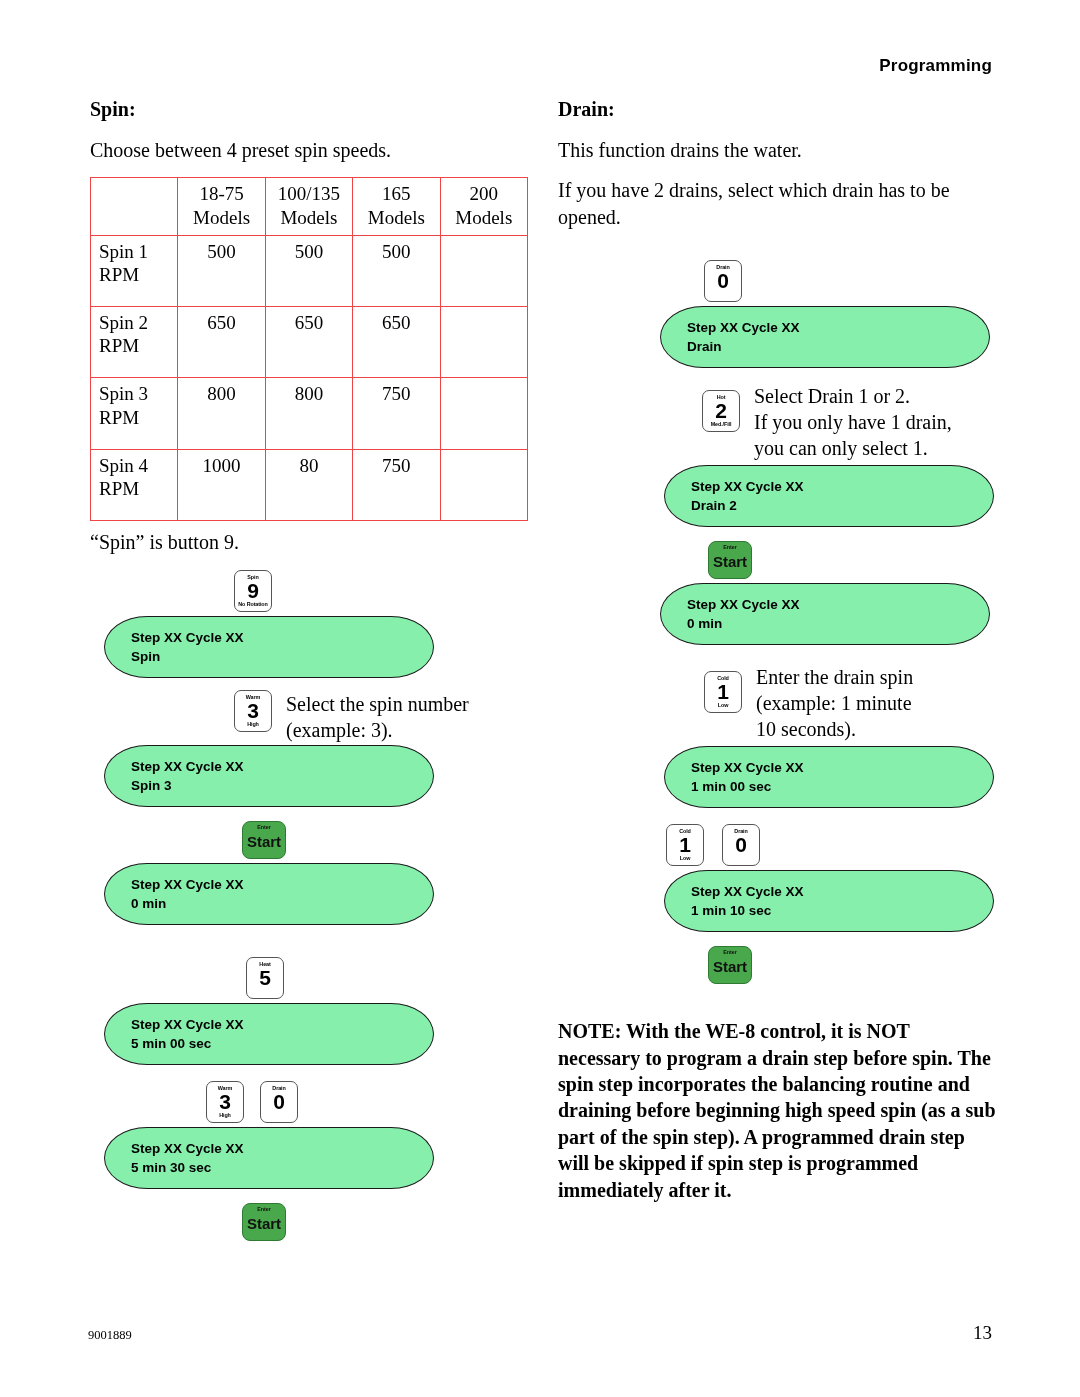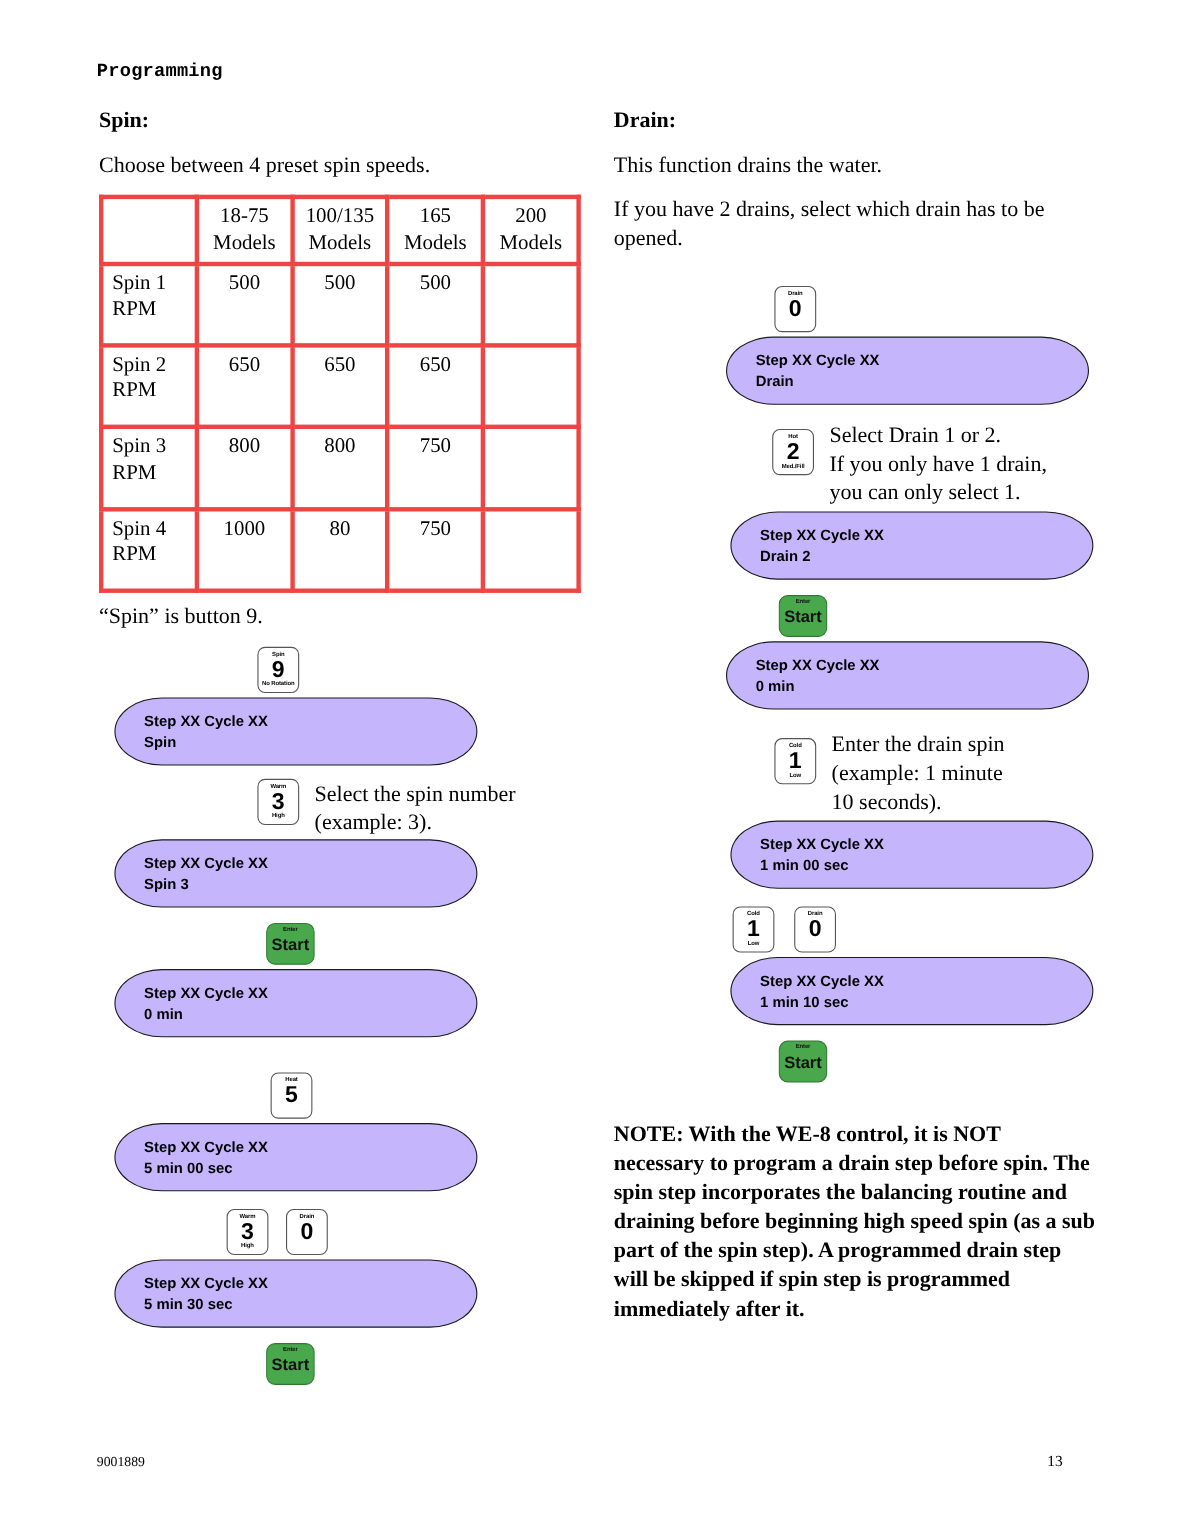--- a/index.html
+++ b/index.html
@@ -23,21 +23,22 @@
     width: 1080px;
     height: 1397px;
   }
 
   
   #header {
     position: absolute;
     left: 88px;
     top: 56px;
     width: 904px;
-    font-family: Liberation Mono, monospace;
+    text-align: right;
+    font-family: Liberation Sans, sans-serif;
     font-weight: bold;
     font-size: 17px;
     letter-spacing: .2px;
   }
 
   
   .column {
     position: absolute;
     top: 98px;
     width: 440px;
@@ -59,21 +60,21 @@
   }
 
   
   table.spin-table {
     border-collapse: collapse;
     width: 438px;
     margin: 4px 0 10px 2px;
     table-layout: fixed;
   }
   table.spin-table td {
-    border: 4px solid #ef4444;
+    border: 1px solid #ef4444;
     font-size: 19px;
     padding: 4px 8px 20px 8px;
     vertical-align: top;
     height: 34px;
   }
   table.spin-table td.hdr {
     text-align: center;
     padding: 4px 4px 6px 4px;
     line-height: 1.22;
   }
@@ -149,21 +150,21 @@
     font-weight: bold;
     color: #111111;
     line-height: 1;
   }
 
   
   .display {
     position: relative;
     border: 1.5px solid #1a1a1a;
     border-radius: 64px / 46px;
-    background: #c4b5fd;
+    background: #86efac;
     box-sizing: border-box;
     padding: 11px 0 0 26px;
     font-family: "Liberation Sans", sans-serif;
     font-weight: bold;
     font-size: 13.5px;
     line-height: 1.42;
   }
   .display .dline { white-space: pre; }
 
   
@@ -195,21 +196,21 @@
     top: 1322px;
     width: 904px;
     font-family: Liberation Serif, serif;
     font-size: 12.5px;
     display: flex;
     justify-content: space-between;
     align-items: baseline;
     gap: 32px;
   }
   #footer .f-center { flex: 1; text-align: center; }
-  #footer .f-right  { min-width: 40px; text-align: left; font-size: 14px; }
+  #footer .f-right  { min-width: 40px; text-align: right; font-size: 19px; }
   #footer .f-left   { min-width: 60px; }
 </style>
 </head>
 <body>
 
 <div id="page">
 
   <div id="header">
     <span>Programming</span>
   </div>

